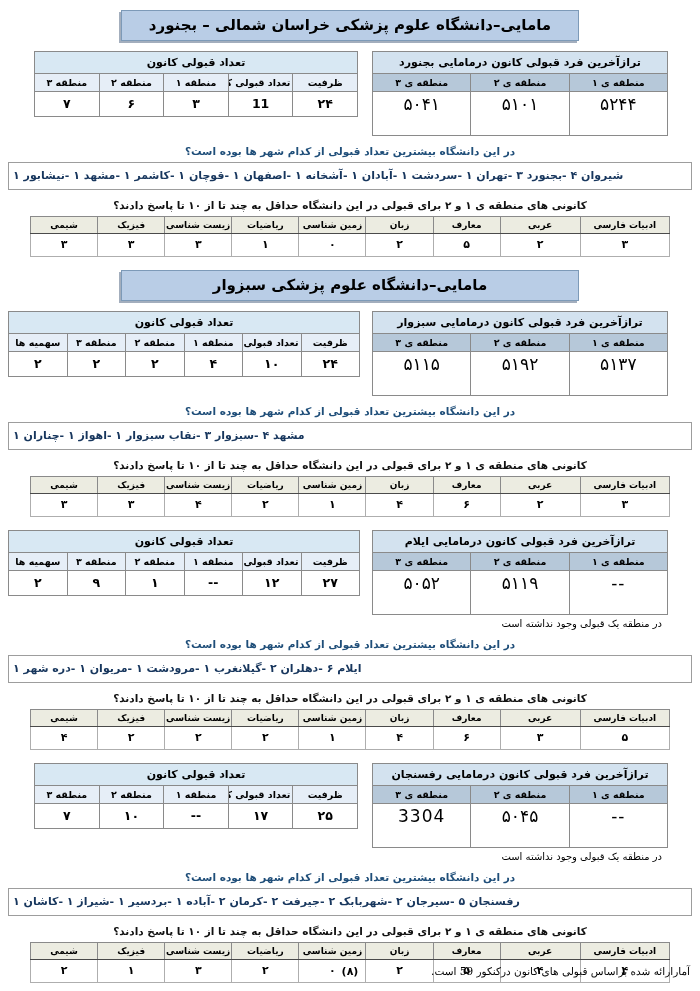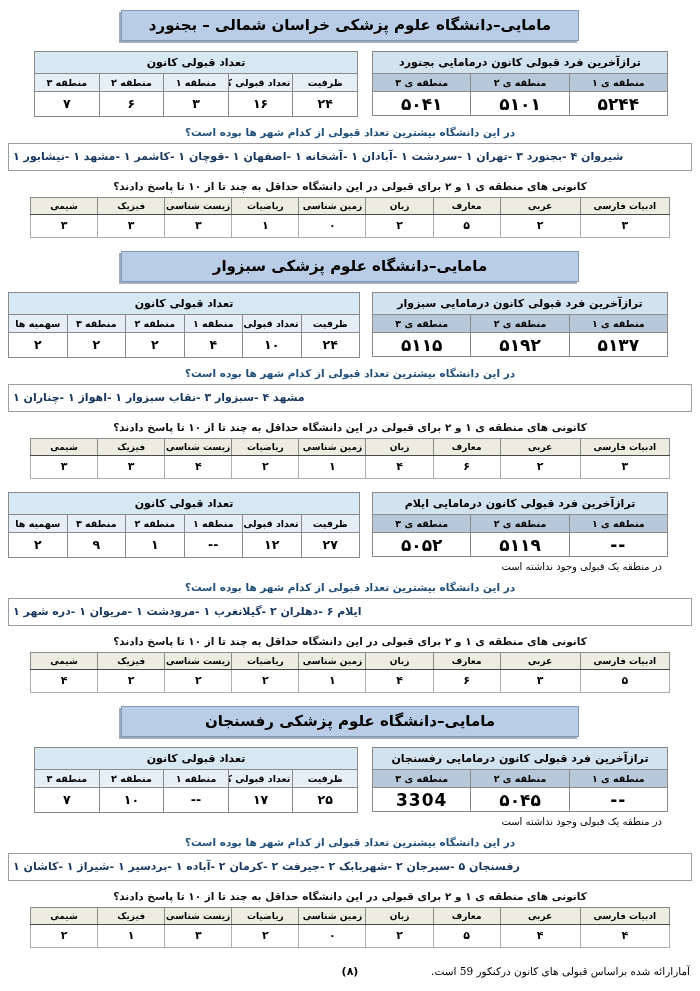--- a/index.html
+++ b/index.html
@@ -21,21 +21,21 @@
   }
   .tables-row { display: flex; justify-content: space-between; align-items: flex-start; padding-right: 24px; }
   table.tbl { border-collapse: collapse; background: #fff; table-layout: fixed; }
   table.tbl th, table.tbl td {
     border: 1px solid var(--grid, #8a8a8a);
     text-align: center; vertical-align: middle; overflow: hidden; white-space: nowrap;
   }
   table.tray { width: 296px; }
   table.tray th.merged { background: var(--tray-head-bg, #d3e2ef); font-size: 11px; font-weight: bold; padding: 4px 2px; }
   table.tray th.colhead { background: var(--tray-colhead-bg, #b6c8d9); font-size: 9.5px; font-weight: bold; padding: 3px 2px; }
-  table.tray td.val { font-size: 17px; font-weight: bold; padding: 2px 0 1px; letter-spacing: 1px; }
+  table.tray td.val { font-size: 17px; font-weight: normal; padding: 2px 0 21px; letter-spacing: 1px; }
   table.qty th.merged { background: var(--qty-head-bg, #d8e8f3); font-size: 11px; font-weight: bold; padding: 4px 2px; }
   table.qty th.colhead { background: var(--qty-colhead-bg, #e6eef7); font-size: 9.5px; font-weight: bold; padding: 3px 2px; }
   table.qty td.val { font-size: 12.5px; font-weight: bold; padding: 4px 0 5px; }
   table.qty.cols-5 { width: 324px; margin-left: 26px; }
   table.qty.cols-6 { width: 352px; margin-left: 0; }
   table.qty th.c0 { width: 16%; }
   table.qty th.c1 { width: 26%; }
   .note { text-align: right; padding: 3px 30px 0 0; font-size: 10px; font-weight: normal; color: #000; }
   .q { text-align: center; font-weight: bold; font-size: 10.5px; margin: 9px 0 5px; }
   .qblue { color: var(--question-blue, #1f4e79); }
@@ -89,21 +89,21 @@
               <th class="colhead c0">ظرفیت</th>
               <th class="colhead c1">تعداد قبولی کانون</th>
               <th class="colhead c2">منطقه ۱</th>
               <th class="colhead c3">منطقه ۲</th>
               <th class="colhead c4">منطقه ۳</th>
             </tr>
           </thead>
           <tbody>
             <tr>
               <td class="val">۲۴</td>
-              <td class="val">۱۶</td>
+              <td class="val">11</td>
               <td class="val">۳</td>
               <td class="val">۶</td>
               <td class="val">۷</td>
             </tr>
           </tbody>
         </table>
       </div>
       <div class="q qblue">در این دانشگاه بیشترین تعداد قبولی از کدام شهر ها بوده است؟</div>
       <div class="cities">شیروان ۴  -بجنورد ۳  -تهران ۱  -سردشت ۱  -آبادان ۱  -آشخانه ۱  -اصفهان ۱  -قوچان ۱  -کاشمر ۱  -مشهد ۱  -نیشابور ۱</div>
       <div class="q qdark">کانونی های منطقه ی ۱ و ۲ برای قبولی در این دانشگاه حداقل به چند تا از ۱۰ تا پاسخ دادند؟</div>
@@ -290,21 +290,20 @@
             <td class="val">۱</td>
             <td class="val">۲</td>
             <td class="val">۲</td>
             <td class="val">۲</td>
             <td class="val">۴</td>
           </tr>
         </tbody>
       </table>
     </section>
     <section class="sec">
-      <div class="banner">مامایی–دانشگاه علوم پزشکی رفسنجان</div>
       <div class="tables-row">
         <table class="tbl tray">
           <thead>
             <tr>
               <th class="merged" colspan="3">ترازآخرین فرد قبولی کانون درمامایی رفسنجان</th>
             </tr>
             <tr>
               <th class="colhead ">منطقه ی ۱</th>
               <th class="colhead ">منطقه ی ۲</th>
               <th class="colhead ">منطقه ی ۳</th>

